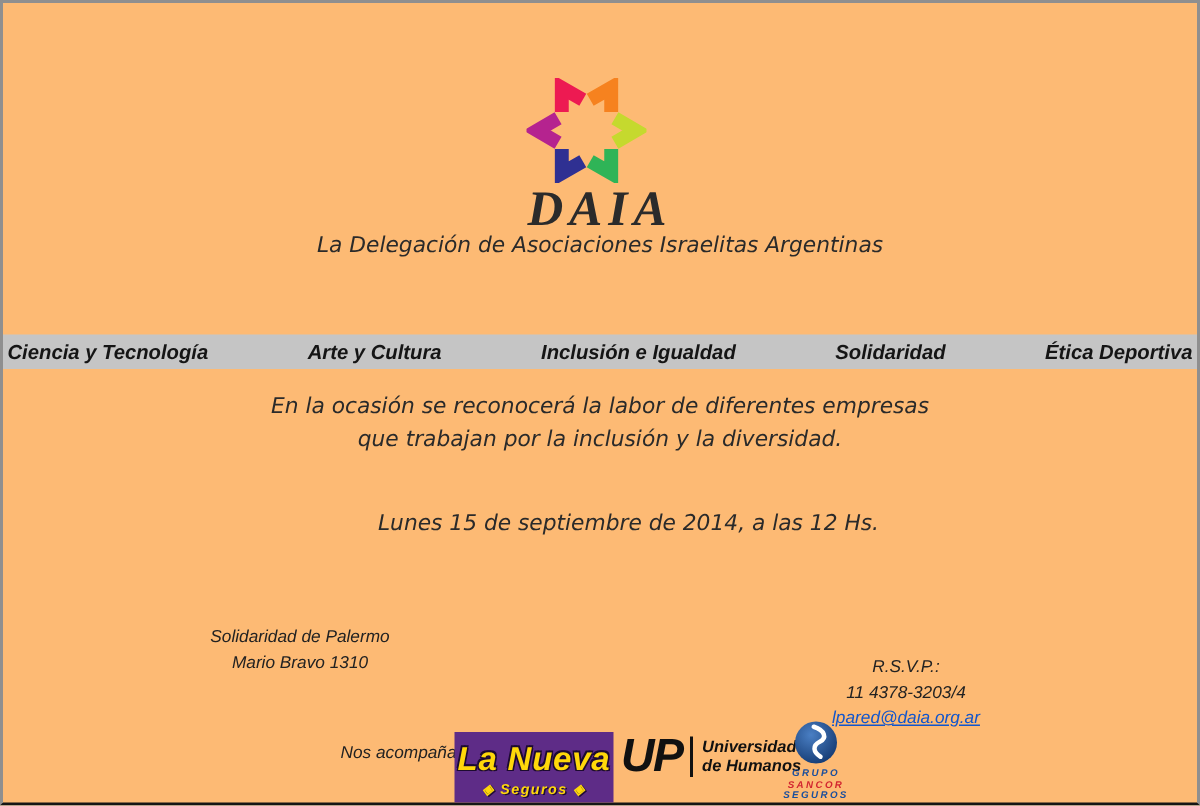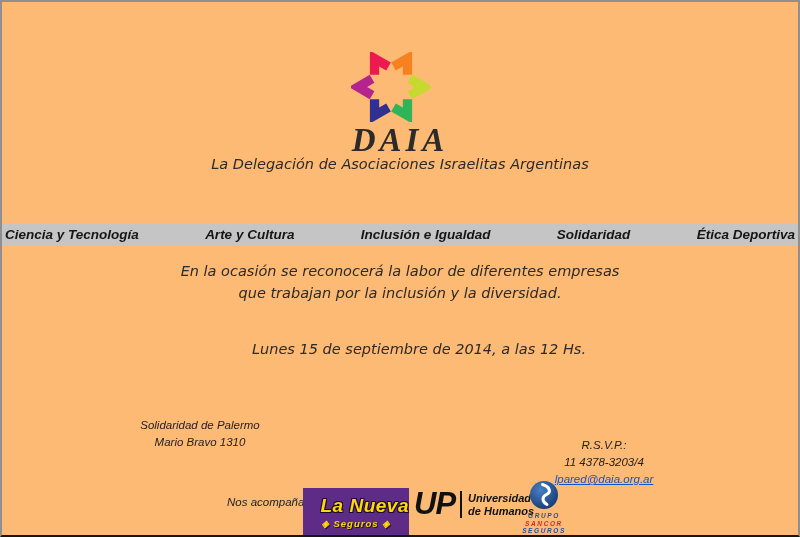--- a/index.html
+++ b/index.html
@@ -51,22 +51,22 @@
   .rsvp a{color:#1155cc;text-decoration:underline;}
   
   .sponsor-label{position:absolute;top:494px;left:225px;
                  font-family:"Liberation Sans",sans-serif;font-size:11.5px;color:#222;}
   .lanueva{
     position:absolute;top:486px;left:301px;width:106px;height:48px;
     background:#5e2c87;color:#ffd80a;text-align:center;
     font-family:"Liberation Sans",sans-serif;font-weight:bold;
     display:flex;flex-direction:column;justify-content:center;gap:1px;
   }
-  .lanueva .ln1{font-size:19px;letter-spacing:.5px;
-    text-shadow:1px 1px 0 #1d0b30,-1px 1px 0 #1d0b30,1px -1px 0 #1d0b30,-1px -1px 0 #1d0b30;text-align:right;}
+  .lanueva .ln1{font-size:22px;letter-spacing:.5px;
+    text-shadow:1px 1px 0 #1d0b30,-1px 1px 0 #1d0b30,1px -1px 0 #1d0b30,-1px -1px 0 #1d0b30;}
   .lanueva .ln2{font-size:9.5px;letter-spacing:1px;
     text-shadow:1px 1px 0 #1d0b30;}
   .uplogo{position:absolute;top:488px;left:412px;display:flex;align-items:flex-end;
           font-family:"Liberation Sans",sans-serif;color:#111;}
   .uplogo .abbr{font-size:31px;font-weight:bold;letter-spacing:-1px;line-height:28px;}
   .uplogo .updiv{width:2px;height:27px;background:#111;margin:0 6px 0 5px;}
   .uplogo .upname{font-size:11px;font-weight:bold;line-height:13px;}
   .sancor{position:absolute;top:478px;left:518px;width:48px;text-align:center;
           font-family:"Liberation Sans",sans-serif;font-weight:bold;}
   .sancor .sline{font-size:6.5px;letter-spacing:1.6px;line-height:7.5px;}

